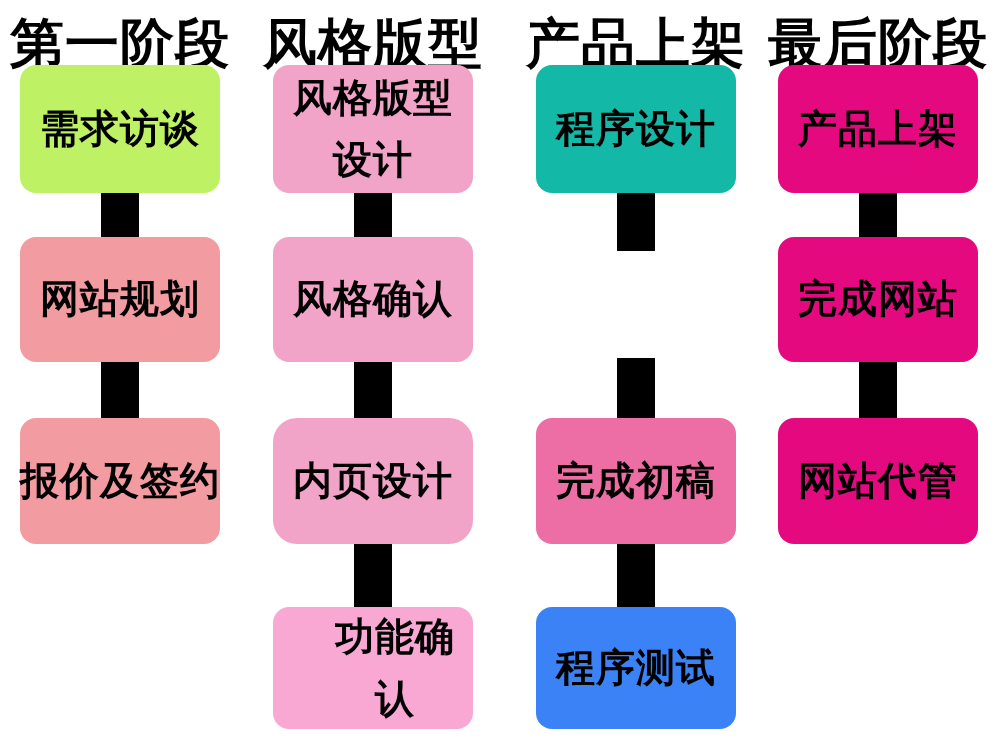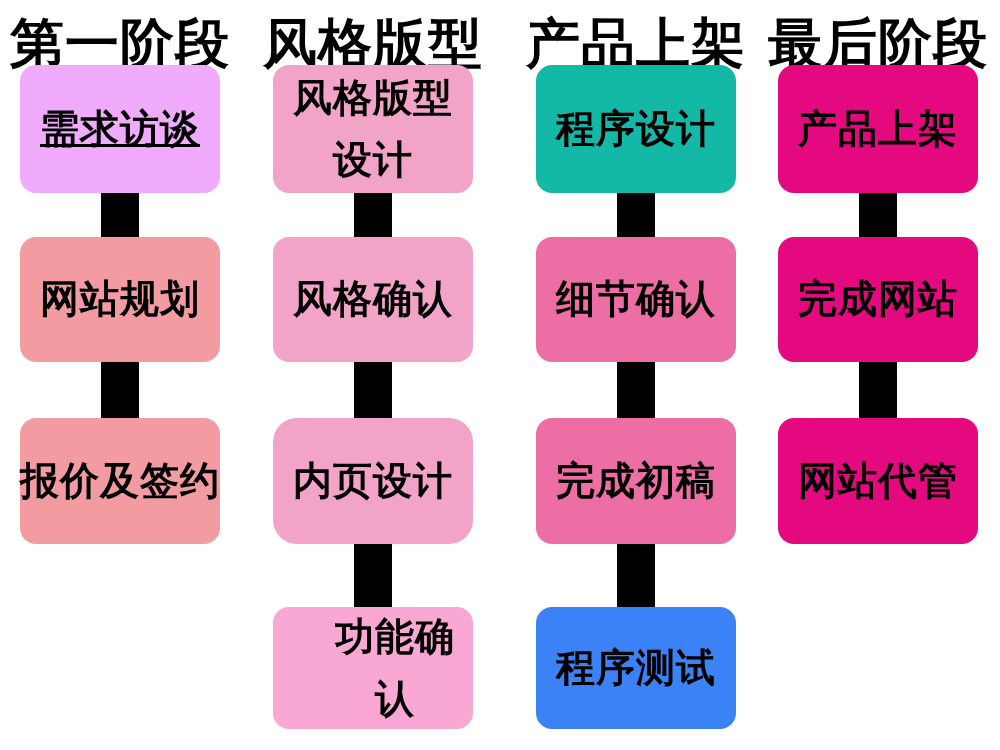--- a/index.html
+++ b/index.html
@@ -76,21 +76,21 @@
 </style>
 </head>
 <body>
 
 <div class="canvas">
 
   <div class="column col-1">
     <div class="phase-title">第一阶段</div>
     <div class="conn conn-a" style="background: rgb(0, 0, 0);"></div>
     <div class="conn conn-b" style="background: rgb(0, 0, 0);"></div>
-    <div class="box row-1" style="background: #f0abfc; text-decoration: underline;">需求访谈</div>
+    <div class="box row-1" style="background: #bef264;">需求访谈</div>
     <div class="box row-2" style="background: rgb(242, 156, 161);">网站规划</div>
     <div class="box row-3" style="background: rgb(242, 156, 161); text-align: right;">报价及签约</div>
   </div>
 
   <div class="column col-2">
     <div class="phase-title">风格版型</div>
     <div class="conn conn-a" style="background: rgb(0, 0, 0);"></div>
     <div class="conn conn-b" style="background: rgb(0, 0, 0);"></div>
     <div class="conn conn-c" style="background: rgb(0, 0, 0);"></div>
     <div class="box row-1" style="background: rgb(242, 163, 200);">风格版型
@@ -99,21 +99,20 @@
     <div class="box row-3" style="background: rgb(242, 163, 200); border-radius: 24px;">内页设计</div>
     <div class="box row-4" style="background: #f9a8d4; padding-left: 44px;">功能确认</div>
   </div>
 
   <div class="column col-3">
     <div class="phase-title">产品上架</div>
     <div class="conn conn-a" style="background: rgb(0, 0, 0);"></div>
     <div class="conn conn-b" style="background: rgb(0, 0, 0);"></div>
     <div class="conn conn-c" style="background: rgb(0, 0, 0);"></div>
     <div class="box row-1" style="background: #14b8a6;">程序设计</div>
-    <div class="box row-2" style="background: rgb(237, 110, 164);">细节确认</div>
     <div class="box row-3" style="background: rgb(237, 110, 164);">完成初稿</div>
     <div class="box row-4" style="background: #3b82f6;">程序测试</div>
   </div>
 
   <div class="column col-4">
     <div class="phase-title">最后阶段</div>
     <div class="conn conn-a" style="background: rgb(0, 0, 0);"></div>
     <div class="conn conn-b" style="background: rgb(0, 0, 0);"></div>
     <div class="box row-1" style="background: rgb(229, 9, 128);">产品上架</div>
     <div class="box row-2" style="background: rgb(229, 9, 128);">完成网站</div>

